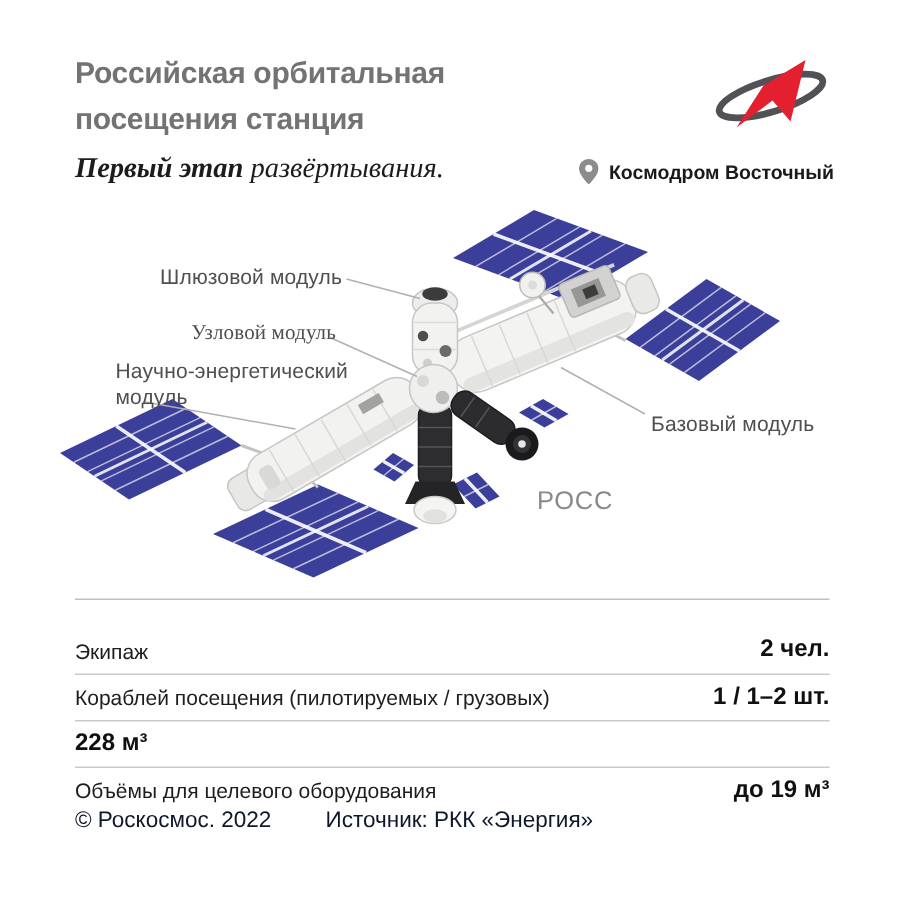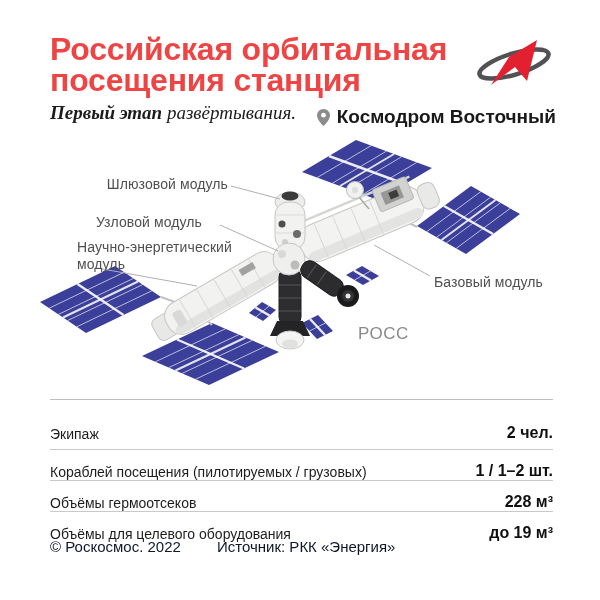--- a/index.html
+++ b/index.html
@@ -2,39 +2,39 @@
 <html><head>
 <meta charset="utf-8">
 <style>
   html,body{margin:0;padding:0;}
   body{
     width:600px;height:600px;background:#ffffff;position:relative;overflow:hidden;
     font-family:"Liberation Sans",sans-serif;color:#1c1c1c;
   }
   .title{
     position:absolute;left:50px;top:34px;width:430px;
-    font-size:32px;line-height:31px;font-weight:700;color:#ef4444;letter-spacing:-0.2px;
+    font-size:20px;line-height:31px;font-weight:700;color:#737373;letter-spacing:-0.2px;
   }
   .subtitle{
     position:absolute;left:50px;top:102px;
     font-family:"Liberation Serif",serif;font-style:italic;font-size:19px;color:#1c1c1c;
   }
   .subtitle .emph{font-weight:700;}
   .location{
     position:absolute;right:44px;top:106px;display:flex;align-items:center;gap:7px;
-    font-size:19px;font-weight:700;color:#191919;
+    font-size:13px;font-weight:700;color:#191919;
   }
   .logo{position:absolute;right:44px;top:34px;}
   .diagram{position:absolute;left:0;top:135px;width:600px;height:270px;}
   .diagram svg.station{position:absolute;left:0;top:0;}
   .dlabel{position:absolute;font-size:14px;line-height:17px;color:#4f4f4f;letter-spacing:0.1px;}
   .watermark{position:absolute;font-size:17px;color:#8a8a8a;letter-spacing:0.5px;}
   .specs{position:absolute;left:50px;right:47px;top:399px;border-top:1px solid #bfbfbf;}
   .t-row{
-    display:flex;justify-content:space-between;align-items:flex-end;
+    display:flex;justify-content:space-between;align-items:center;
     height:30px;border-bottom:1px solid #c9c9c9;
   }
   .t-row.first{height:42px;align-items:flex-end;padding-bottom:7px;}
   .t-row.last{border-bottom:none;}
   .t-label{font-size:14px;color:#1d1d1d;}
   .t-value{font-size:16px;font-weight:700;color:#101010;}
   .footer{position:absolute;left:50px;top:538px;display:flex;font-size:15px;color:#0f172a;}
   .footer .copy{width:167px;}
 </style>
 </head>
@@ -178,37 +178,36 @@
       <circle cx="348" cy="161" r="2.5" fill="#e8e8e6"></circle>
     </g>
     <g stroke="#b0b0b0" stroke-width="1">
       <line x1="231" y1="51" x2="280" y2="64"></line>
       <line x1="220" y1="90" x2="278" y2="116"></line>
       <line x1="97" y1="133" x2="197" y2="151"></line>
       <line x1="374" y1="110" x2="430" y2="141"></line>
     </g>
   </svg>
   <div class="dlabel" style="right:372px;top:41px;white-space:nowrap;">Шлюзовой модуль</div>
-  <div class="dlabel" style="right:398px;top:79px;white-space:nowrap;">Узловой модуль</div>
+  <div class="dlabel" style="right:376px;top:79px;white-space:nowrap;font-family:Liberation Serif, serif;">Узловой модуль</div>
   <div class="dlabel" style="left:50px;top:104px;width:165px;margin-left:27px;">Научно-энергетический модуль</div>
   <div class="dlabel" style="left:434px;top:139px;white-space:nowrap;">Базовый модуль</div>
   <div class="watermark" style="left:358px;top:189px;">РОСС</div>
 </div>
 
 <div class="specs">
   <div class="t-row first">
     <span class="t-label">Экипаж</span>
     <span class="t-value">2 чел.</span>
   </div>
   <div class="t-row">
     <span class="t-label">Кораблей посещения (пилотируемых / грузовых)</span>
     <span class="t-value">1 / 1–2 шт.</span>
   </div>
   <div class="t-row">
-    <span class="t-label">Объёмы гермоотсеков</span>
     <span class="t-value">228 м³</span>
   </div>
   <div class="t-row last">
     <span class="t-label">Объёмы для целевого оборудования</span>
     <span class="t-value">до 19 м³</span>
   </div>
 </div>
 
 <div class="footer">
   <span class="copy">© Роскосмос. 2022</span>

